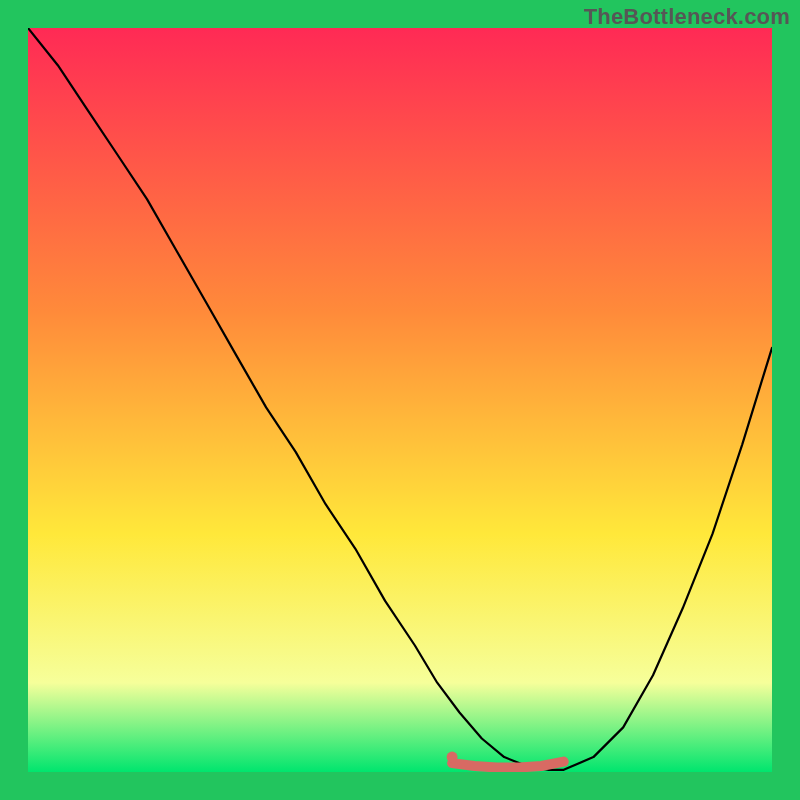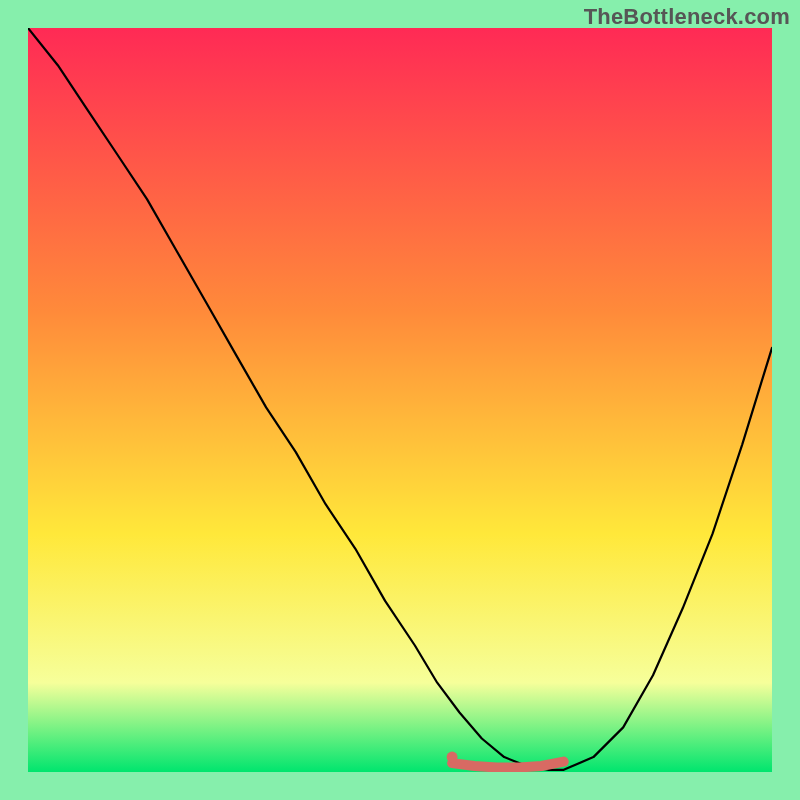--- a/index.html
+++ b/index.html
@@ -1,21 +1,21 @@
 <!DOCTYPE html>
 <html><head>
 <meta charset="utf-8">
 <style>
   * { margin: 0; padding: 0; box-sizing: border-box; }
   html, body { width: 800px; height: 800px; overflow: hidden; background: #000; }
   .frame {
     position: relative;
     width: 800px;
     height: 800px;
-    background: #86efac;
+    background: #22c55e;
   }
   .plot {
     position: absolute;
     left: 28px;
     top: 28px;
     width: 744px;
     height: 744px;
   }
   .watermark {
     position: absolute;

